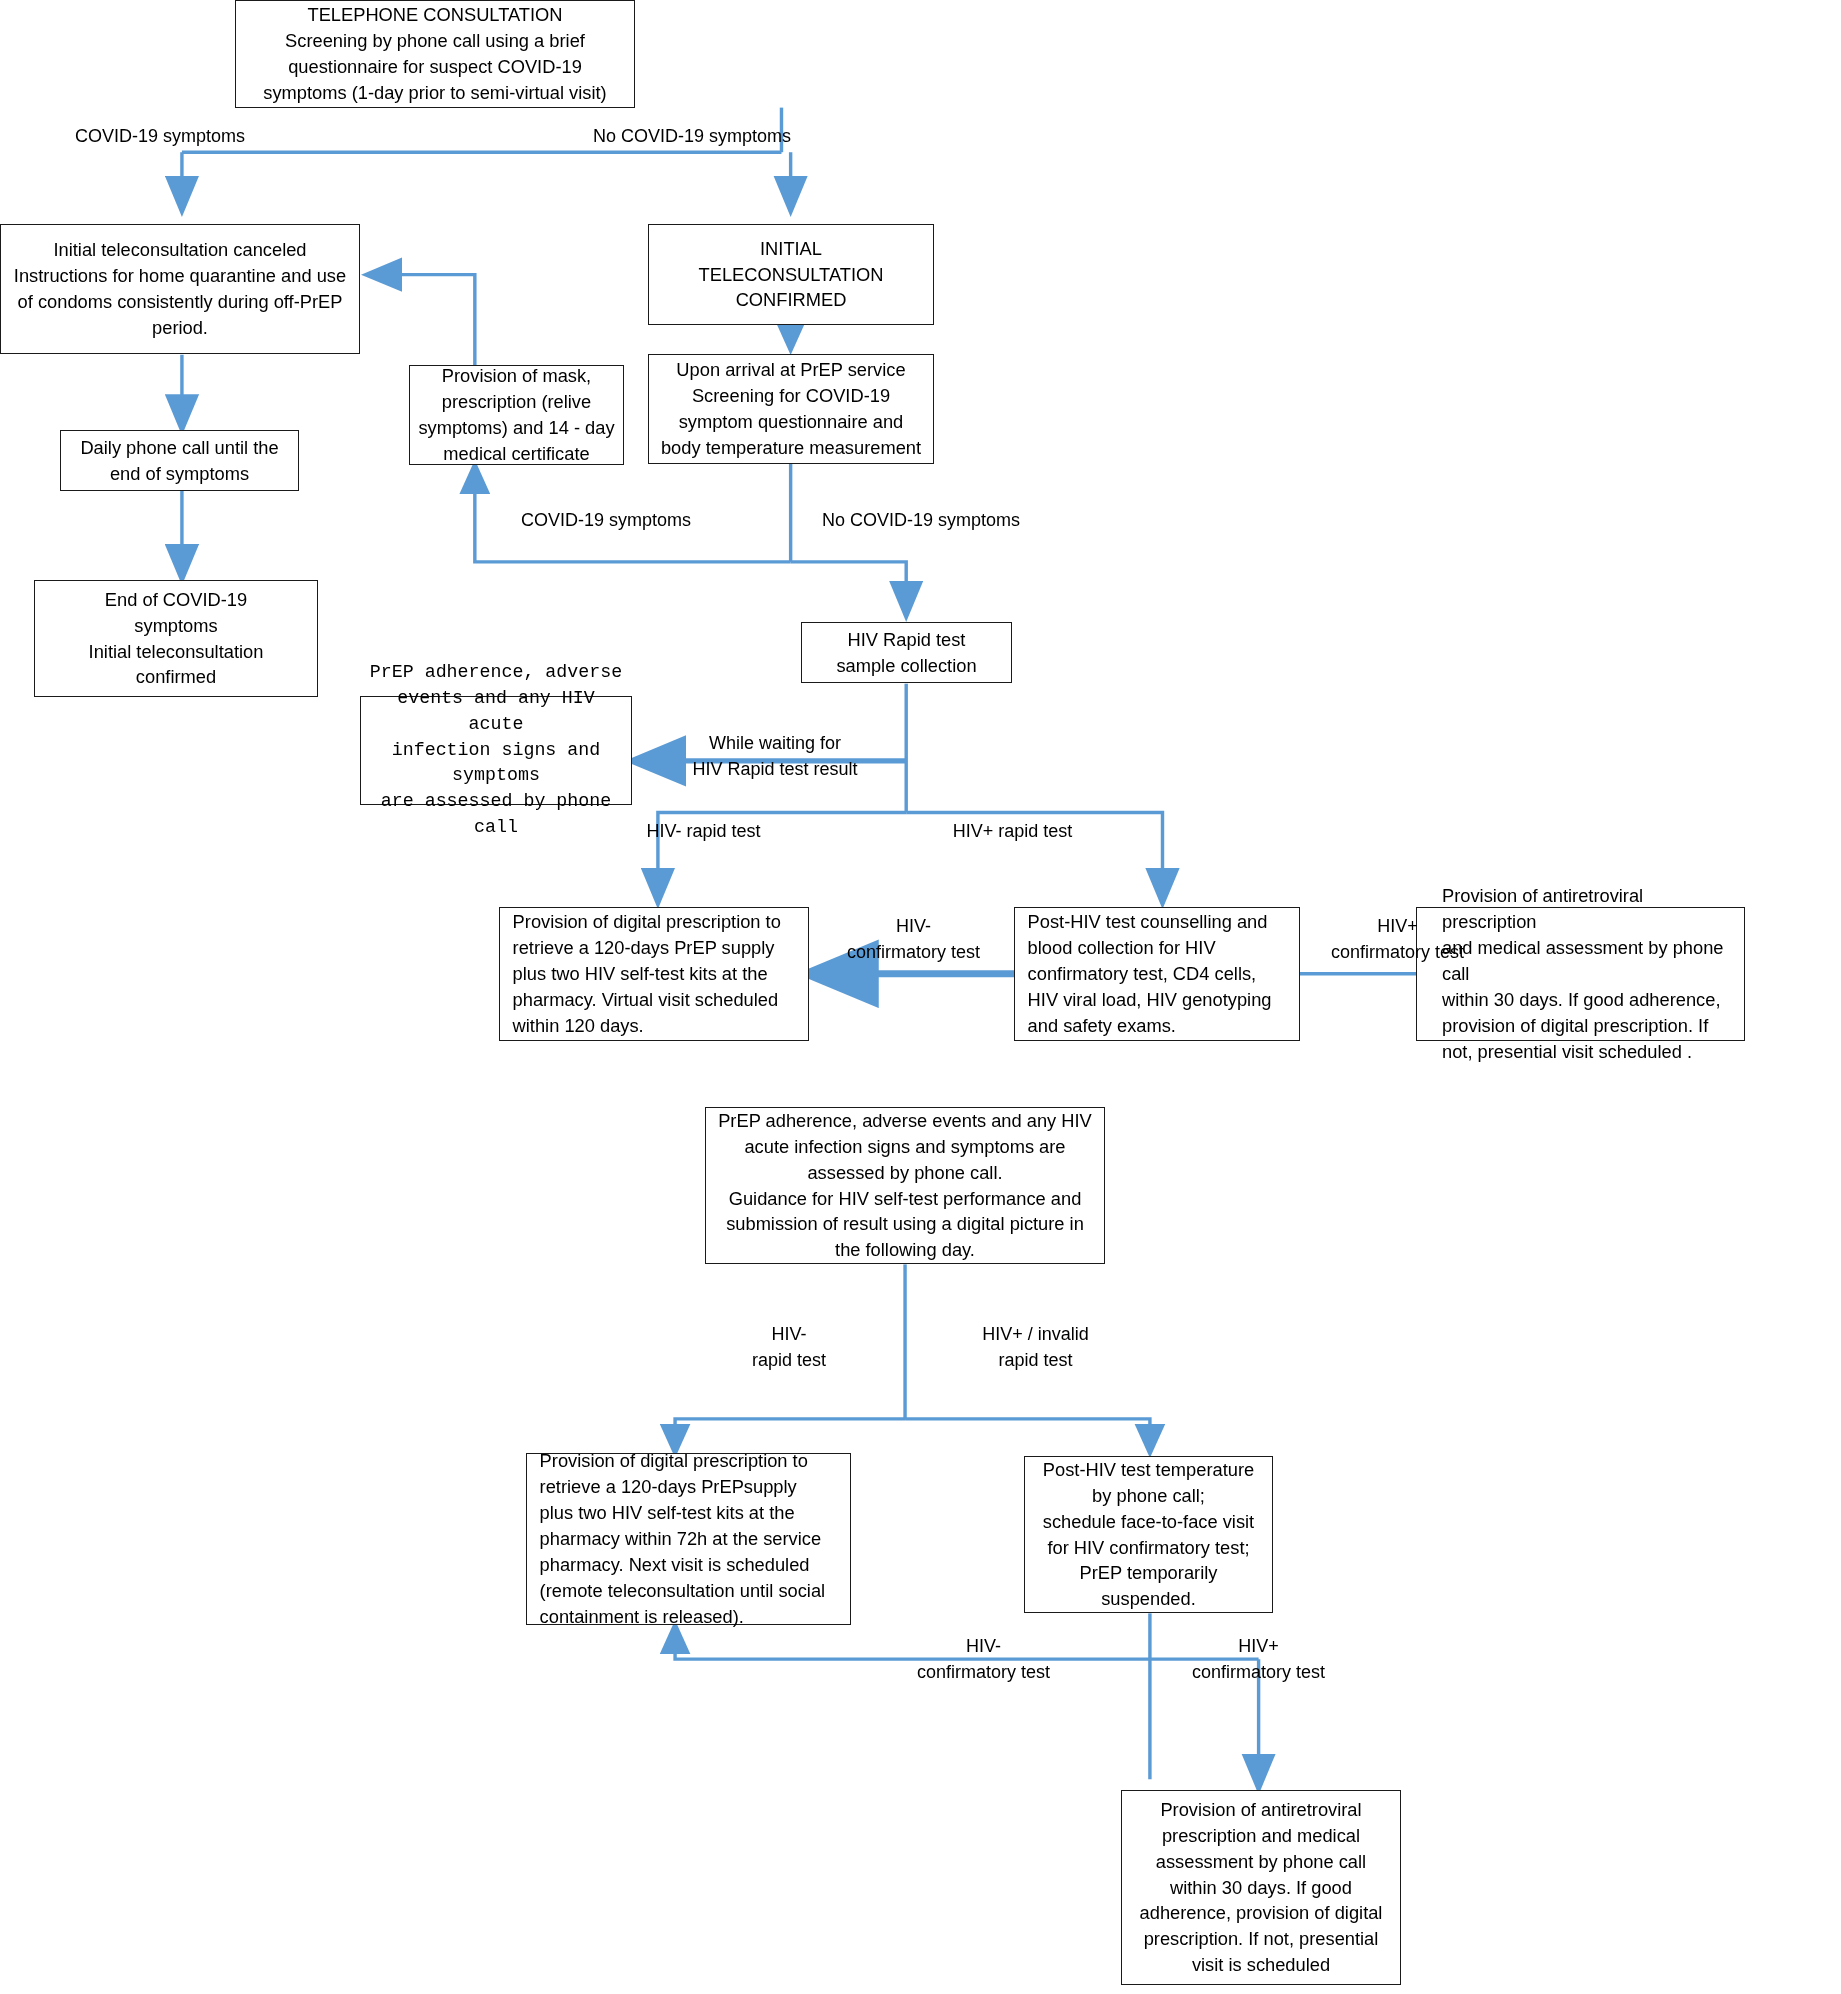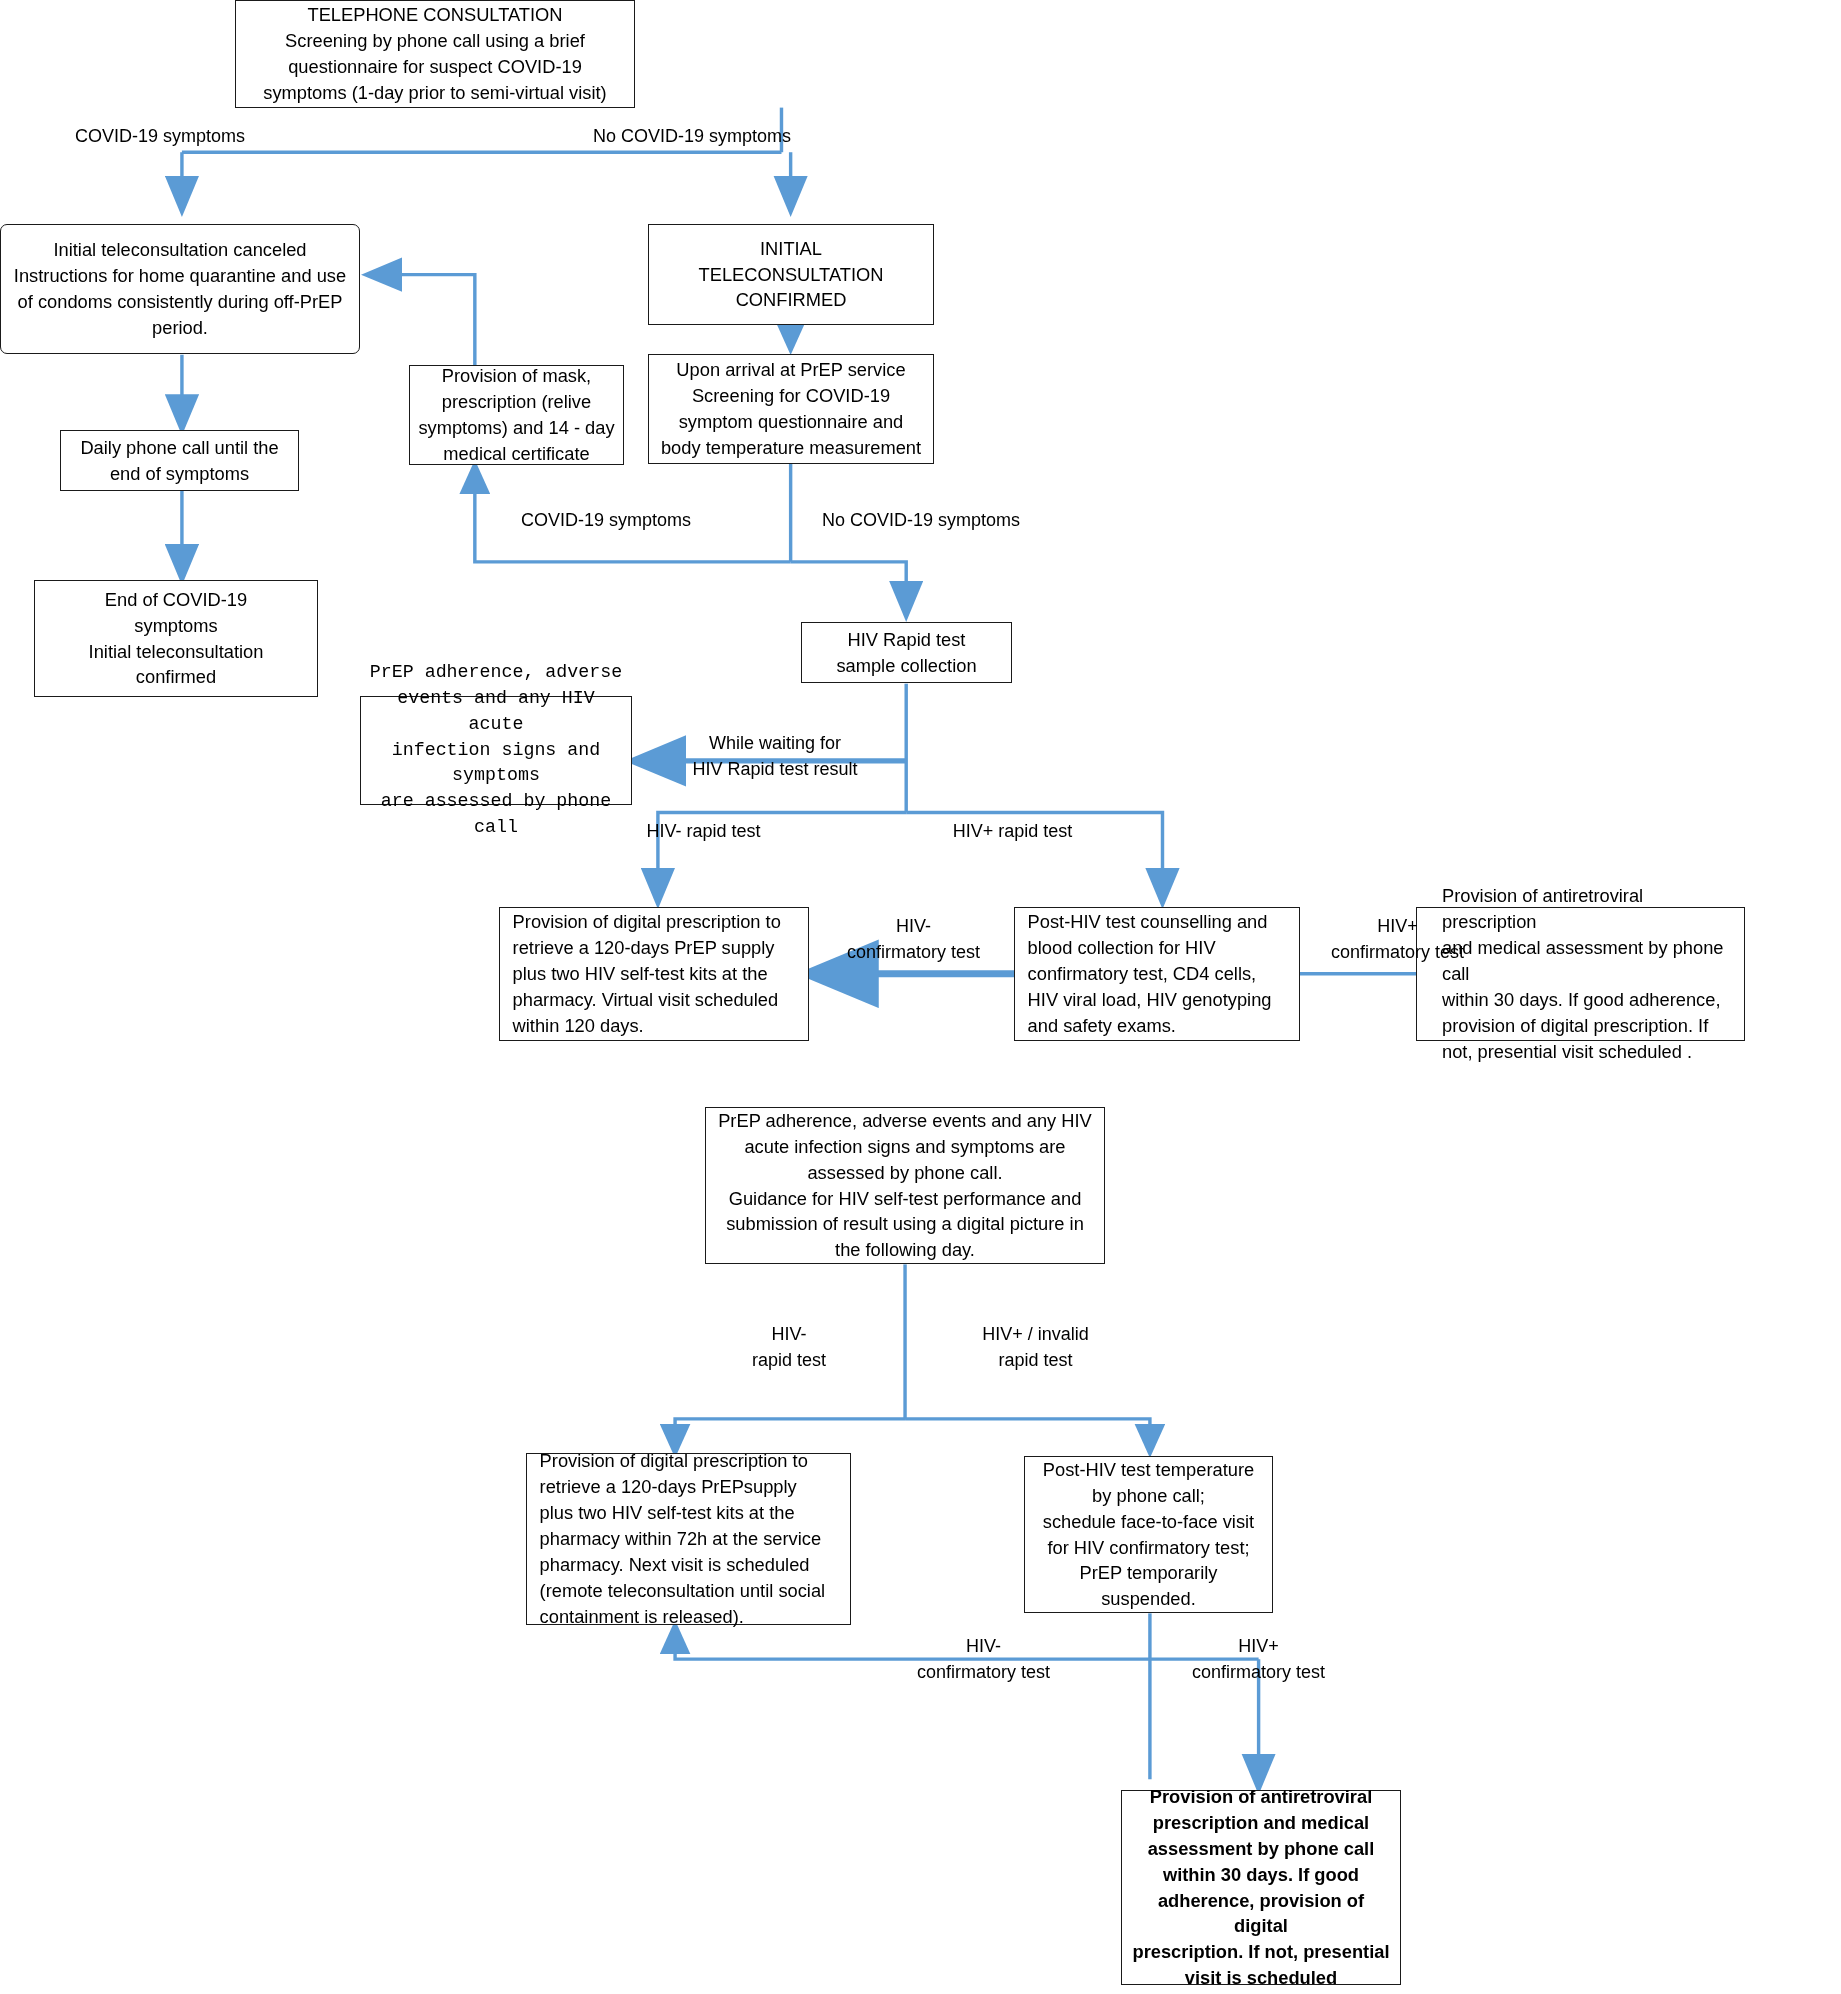--- a/index.html
+++ b/index.html
@@ -102,21 +102,21 @@
       <path d="M2200,2900 L2200,3110 L2200,3128" marker-end="url(#ahS)"></path>
       <path d="M2010,2900 L2200,2900"></path>
     </g>
   </svg>
 
   <div class="node" style="left:235px;top:0px;width:400px;height:108px;">TELEPHONE CONSULTATION
 Screening by phone call using a brief
 questionnaire for suspect COVID-19
 symptoms (1-day prior to semi-virtual visit)</div>
 
-  <div class="node" style="left:0px;top:224px;width:360px;height:130px;border-radius:7px;">Initial teleconsultation canceled
+  <div class="node" style="left:0px;top:224px;width:360px;height:130px;">Initial teleconsultation canceled
 Instructions for home quarantine and use
 of condoms consistently during off-PrEP
 period.</div>
 
   <div class="node" style="left:648px;top:224px;width:286px;height:101px;">INITIAL
 TELECONSULTATION
 CONFIRMED</div>
 
   <div class="node" style="left:369px;top:365px;width:215px;height:100px;margin-left:40px;">Provision of mask,
 prescription (relive
@@ -177,21 +177,21 @@
 (remote teleconsultation until social
 containment is released).</div>
 
   <div class="node" style="left:1024px;top:1456px;width:249px;height:157px;">Post-HIV test temperature
 by phone call;
 schedule face-to-face visit
 for HIV confirmatory test;
 PrEP temporarily
 suspended.</div>
 
-  <div class="node" style="left:1121px;top:1790px;width:280px;height:195px;font-weight:bold;">Provision of antiretroviral
+  <div class="node" style="left:1121px;top:1790px;width:280px;height:195px;">Provision of antiretroviral
 prescription and medical
 assessment by phone call
 within 30 days. If good
 adherence, provision of digital
 prescription. If not, presential
 visit is scheduled</div>
 
   <div class="edge-label" style="left:57px;top:124px;width:206px;">COVID-19 symptoms</div>
 
   <div class="edge-label" style="left:572px;top:124px;width:240px;">No COVID-19 symptoms</div>

